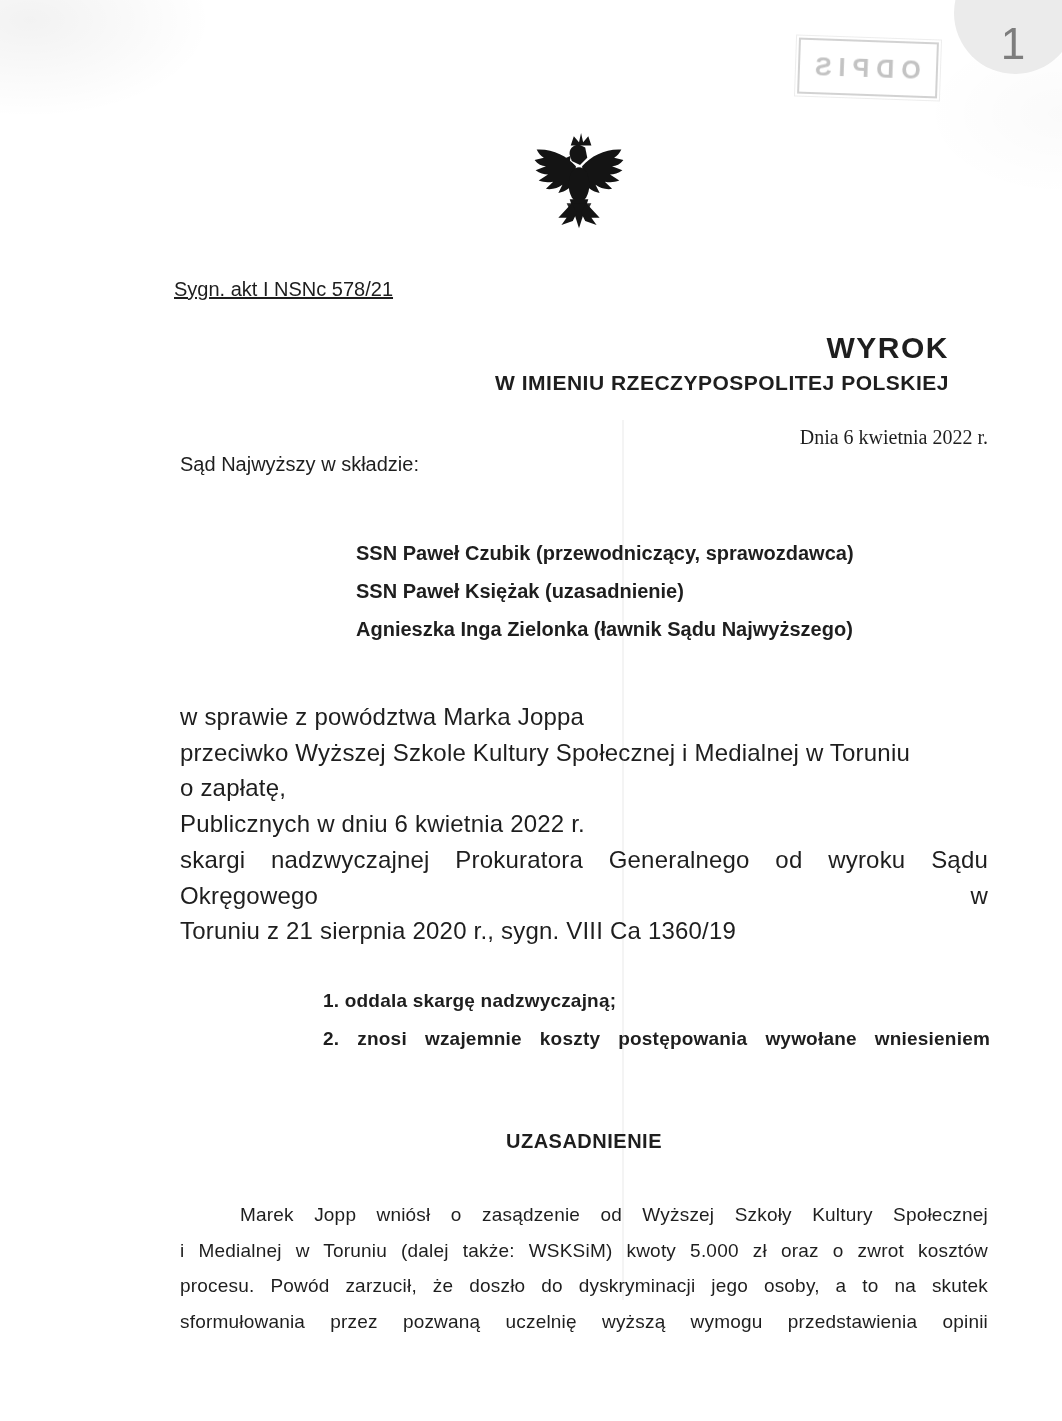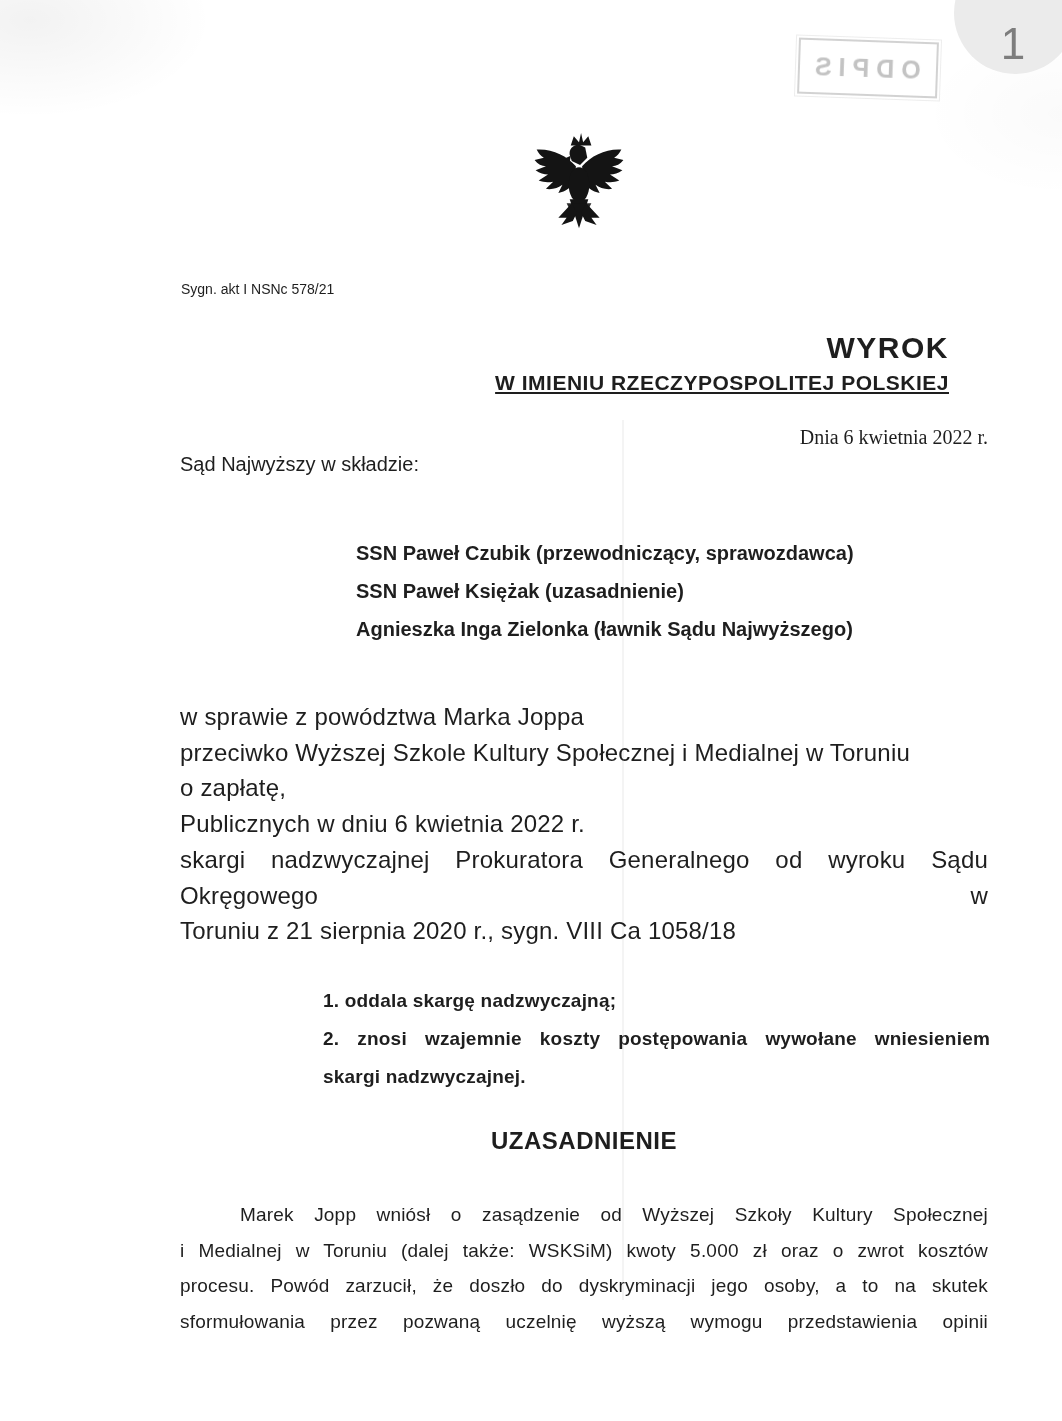--- a/index.html
+++ b/index.html
@@ -59,41 +59,41 @@
     padding-left:7px;
   }
 
   
   .emblem { position:absolute; left:517px; top:131px; width:124px; height:124px; }
   .emblem svg { width:100%; height:100%; }
 
   .abs { position:absolute; }
   .content-l { left:180px; width:808px; }
 
-  .case-number { top:276px; left:181px; font-size:14px; line-height:26px; }
+  .case-number { top:276px; left:174px; font-size:20px; line-height:26px;text-decoration:underline; }
 
   .titles { top:328px; left:143px; width:806px; text-align:right; }
   .doc-title { font-size:30px; font-weight:bold; letter-spacing:1.5px; line-height:40px; }
-  .doc-subtitle { font-size:21px; font-weight:bold; letter-spacing:0.5px; line-height:30px; margin-top:0px;text-decoration:underline; }
+  .doc-subtitle { font-size:21px; font-weight:bold; letter-spacing:0.5px; line-height:30px; margin-top:0px; }
 
   .date-line { top:423px; text-align:right; font-size:20px; line-height:28px;font-family:Liberation Serif, serif; }
   .panel-intro { top:450px; font-size:20px; line-height:28px; }
 
   .judges { top:534px; left:356px; font-size:20px;font-weight:bold; }
   .judges div { line-height:38px; }
 
   .case-details { top:699px; font-size:24px; letter-spacing:0.2px; }
   .ruling { top:982px; left:307px; width:683px; font-size:19px; font-weight:bold; letter-spacing:0.2px; }
   .ruling .jline { line-height:38px;margin-left:16px; }
 
   .jline { text-align:justify; text-align-last:justify; line-height:35.7px; white-space:normal; }
   .jline-last { text-align-last:left; }
   .indent-first .jline:first-child { text-indent:60px; }
 
-  .justification-heading { top:1128px; text-align:center; font-size:24px; font-weight:bold; letter-spacing:0.5px; line-height:26px; }
+  .justification-heading { top:1128px; text-align:center; font-size:20px; font-weight:bold; letter-spacing:0.5px; line-height:26px; }
   .justification-body { top:1197px; font-size:19px; letter-spacing:0.2px; }
 </style>
 </head>
 <body>
 
 <div class="page">
 
   <div class="crease"></div>
 
   <div class="page-badge">
@@ -151,31 +151,30 @@
         <div class="jline jline-last">przeciwko Wyższej Szkole Kultury Społecznej i Medialnej w Toruniu</div>
       </div>
     <div>
         <div class="jline jline-last">o zapłatę,</div>
       </div>
     <div>
         <div class="jline jline-last">Publicznych w dniu 6 kwietnia 2022 r.</div>
       </div>
     <div>
         <div class="jline">skargi nadzwyczajnej Prokuratora Generalnego od wyroku Sądu Okręgowego w</div>
-        <div class="jline jline-last">Toruniu z 21 sierpnia 2020 r., sygn. VIII Ca 1058/18</div>
+        <div class="jline jline-last">Toruniu z 21 sierpnia 2020 r., sygn. VIII Ca 1360/19</div>
       </div>
   </div>
 
   <div class="abs ruling">
     <div>
         <div class="jline jline-last">1. oddala skargę nadzwyczajną;</div>
       </div>
     <div>
         <div class="jline">2. znosi wzajemnie koszty postępowania wywołane wniesieniem</div>
-        <div class="jline jline-last">skargi nadzwyczajnej.</div>
       </div>
   </div>
 
   <div class="abs content-l justification-heading">UZASADNIENIE</div>
 
   <div class="abs content-l justification-body indent-first">
       <div class="jline">Marek Jopp wniósł o zasądzenie od Wyższej Szkoły Kultury Społecznej</div>
       <div class="jline">i Medialnej w Toruniu (dalej także: WSKSiM) kwoty 5.000 zł oraz o zwrot kosztów</div>
       <div class="jline">procesu. Powód zarzucił, że doszło do dyskryminacji jego osoby, a to na skutek</div>
       <div class="jline">sformułowania przez pozwaną uczelnię wyższą wymogu przedstawienia opinii</div>

